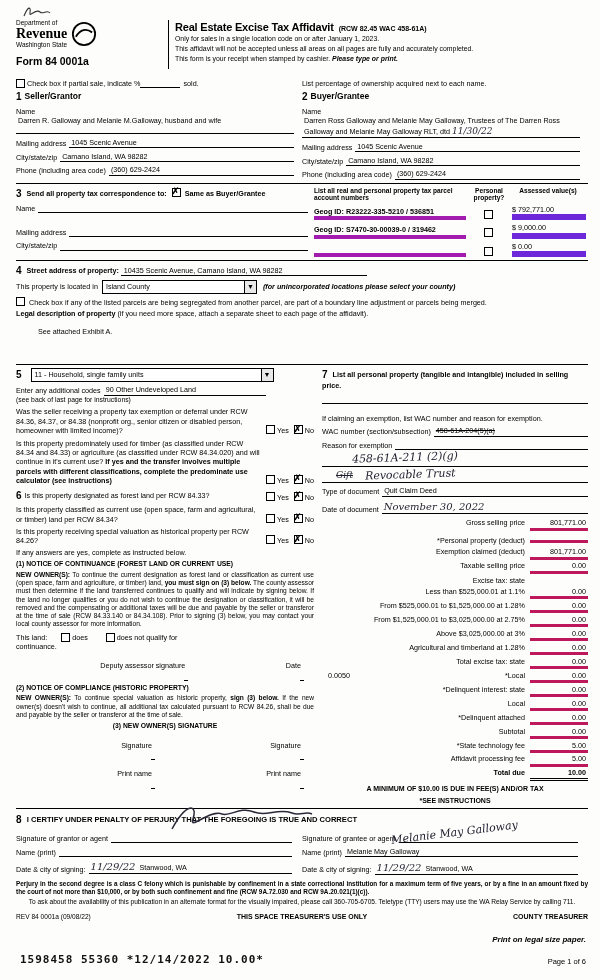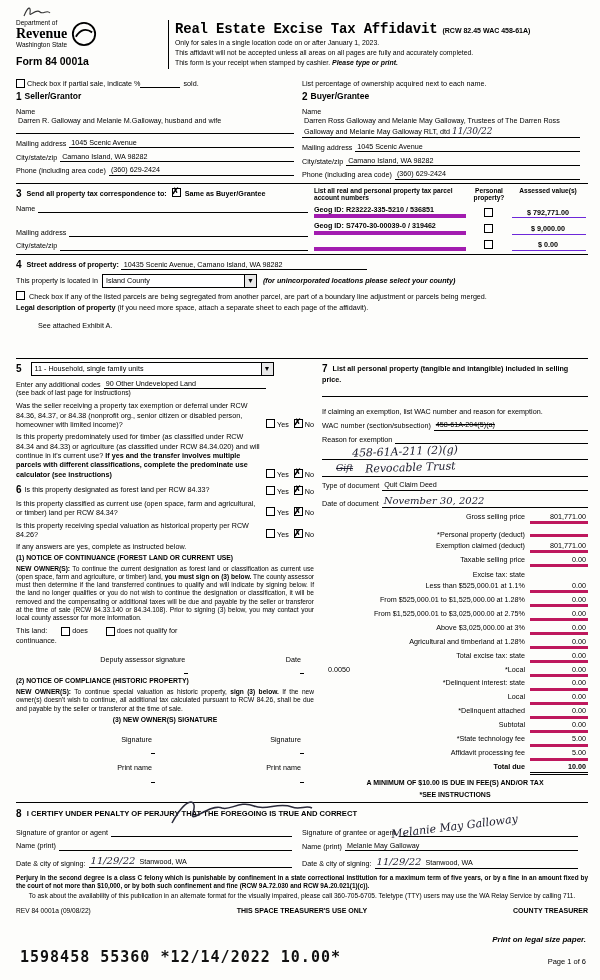--- a/index.html
+++ b/index.html
@@ -25,42 +25,42 @@
   .hdr-left{width:146px;flex:none;}
   .dor-row{display:flex;align-items:center;}
   .dor-txt{line-height:1.05;}
   .dept{font-size:6.5px;}
   .rev{font-family:"Liberation Serif",serif;font-weight:bold;font-size:14px;}
   .wast{font-size:6.5px;}
   .logo{width:26px;height:26px;margin-left:4px;}
   .formno{font-size:10.5px;font-weight:bold;margin-top:7px;}
   .hdr-div{border-left:1px solid #000;margin:0 6px;}
   .hdr-right{flex:1;}
-  .title{font-size:14px;font-weight:bold;letter-spacing:-0.2px;font-family:Liberation Mono, monospace;}
+  .title{font-size:11px;font-weight:bold;letter-spacing:-0.2px;}
   .title-ref{font-size:7px;font-weight:bold;margin-left:3px;}
   .hnote{font-size:6.9px;margin-top:1px;}
   .corner-scribble{position:absolute;left:6px;top:-16px;}
   
   .partial{margin-top:10px;justify-content:flex-end;}
   .partial .lft{width:50%;display:flex;align-items:flex-end;}
   .partial .rgt{width:50%;}
   
   .half{width:50%;padding-right:8px;}
   .sect-title{font-weight:bold;font-size:8.5px;}
   .nameblock{border-bottom:1px solid #000;min-height:17px;padding:0 2px;}
   
   .sec3-left{width:292px;flex:none;padding-right:6px;}
   .sec3-right{flex:1;}
   .ptable-hdr{display:flex;font-weight:bold;font-size:6.6px;line-height:1.15;}
   .pc1{width:152px;flex:none;}
   .pc2{width:46px;flex:none;text-align:center;}
   .pc3{width:72px;flex:none;text-align:center;}
   .prow{display:flex;align-items:flex-end;margin-top:3px;}
   .prow .pc1{border-bottom:4px solid #a21caf;min-height:9px;font-weight:bold;}
-  .prow .pc3{border-bottom:1px solid #6d28d9;text-align:center;padding-right:2px;font-weight:bold;}
+  .prow .pc3{border-bottom:6px solid #6d28d9;text-align:left;padding-right:2px;}
   
   .dd{display:inline-flex;align-items:center;border:1px solid #000;height:12px;padding-left:3px;background:#fff;}
   .dd .dd-arrow{width:11px;height:100%;border-left:1px solid #000;text-align:center;font-size:7px;line-height:11px;margin-left:4px;background:#e8e8e8;}
   
   .legalbox{min-height:34px;padding:8px 0 0 22px;}
   
   .maincols{display:flex;margin-top:2px;}
   .mleft{width:298px;flex:none;padding-right:8px;}
   .mright{flex:1;}
   .q{display:flex;margin-top:3px;}
@@ -84,21 +84,21 @@
   
   .sec8{position:relative;margin-top:4px;}
   .cert-head{font-weight:bold;font-size:7.6px;}
   .sig-scribble{position:absolute;left:150px;top:-12px;pointer-events:none;}
   .sighalf{width:50%;padding-right:10px;}
   .melanie-sig{position:absolute;right:70px;top:-4px;font-size:11px;transform:rotate(-7deg);}
   
   .perjury{font-size:6.4px;line-height:1.25;margin-top:5px;text-align:justify;font-weight:bold;}
   .access{font-size:6.6px;text-align:center;margin-top:2px;}
   .footer{display:flex;justify-content:space-between;margin-top:6px;font-size:7px;align-items:baseline;}
-  .stamp{position:absolute;left:20px;bottom:14px;font-family:"DejaVu Sans Mono",monospace;font-size:15px;letter-spacing:1px;font-weight:bold;color:#111;}
+  .stamp{position:absolute;left:20px;bottom:14px;font-family:"DejaVu Sans Mono",monospace;font-size:11px;letter-spacing:1px;font-weight:bold;color:#111;}
   .printnote{position:absolute;right:14px;bottom:36px;font-weight:bold;font-style:italic;font-size:8px;}
   .pageno{position:absolute;right:14px;bottom:14px;font-size:7.5px;}
 </style>
 </head>
 <body>
 
 <div class="page">
 
   <svg class="corner-scribble" width="30" height="16" viewBox="0 0 30 16">
     <path d="M2 12 C 6 2, 9 2, 8 9 C 7 14, 14 4, 18 8 C 21 11, 25 5, 28 9" fill="none" stroke="#333" stroke-width="1.1"></path>

